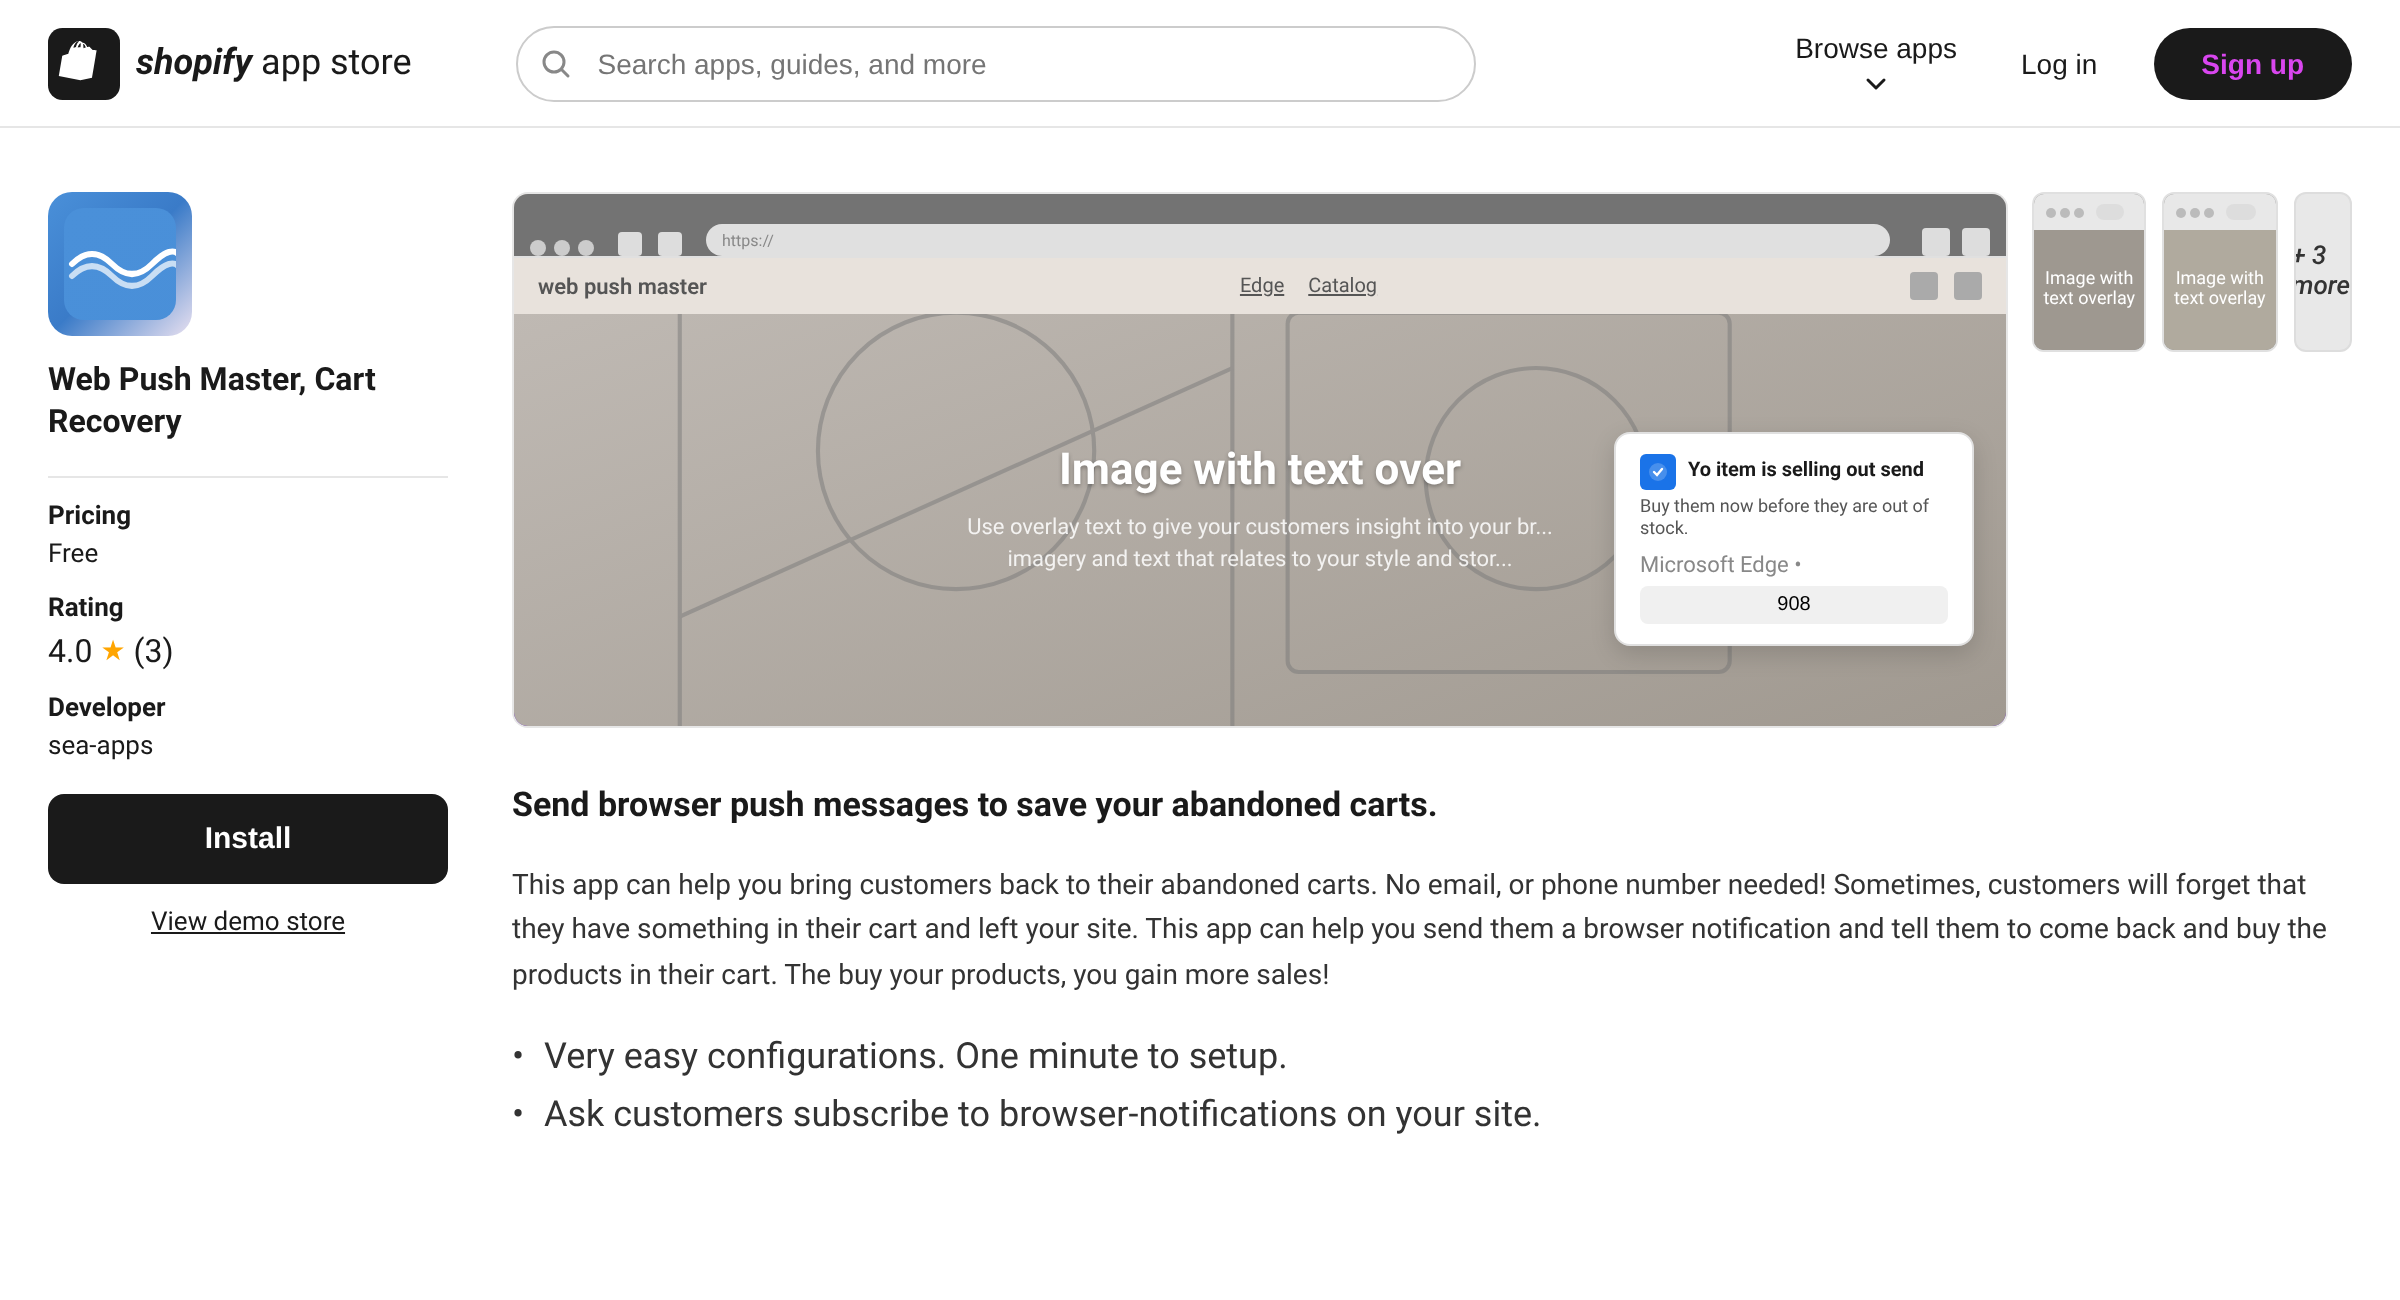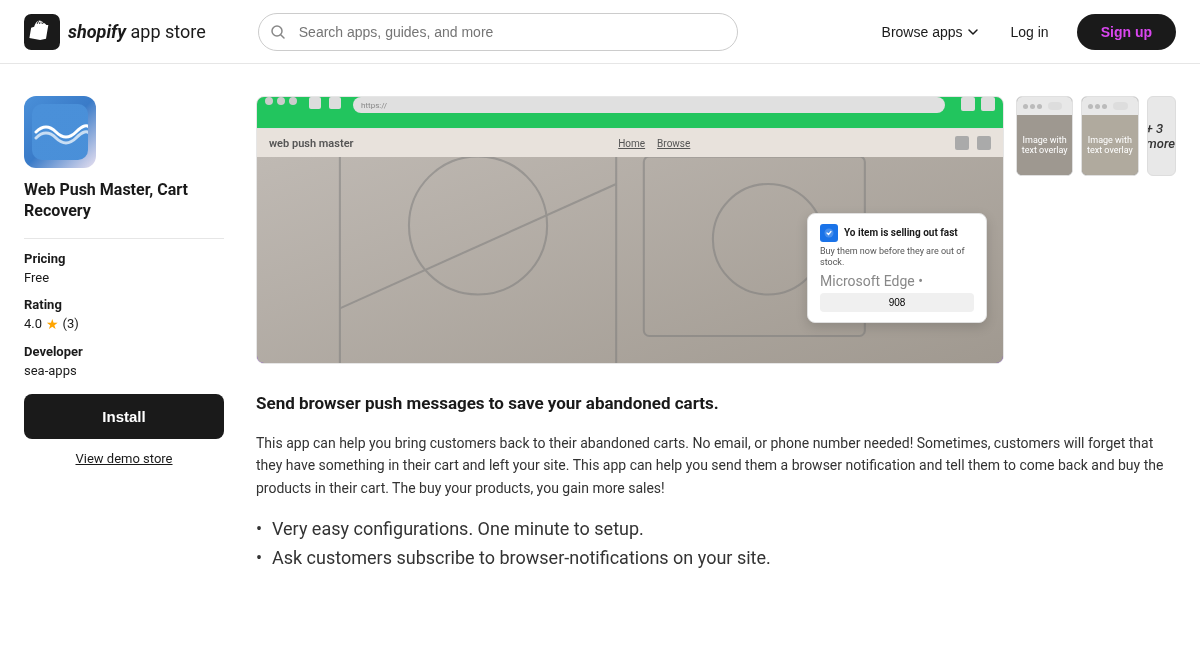--- a/index.html
+++ b/index.html
@@ -66,20 +66,21 @@
       display: flex;
       align-items: center;
       gap: 4px;
       font-size: 14px;
       font-weight: 500;
       color: #1a1a1a;
       cursor: pointer;
       background: none;
       border: none;
       padding: 8px 4px;
+      flex-direction: column;
     }
     .login-btn {
       font-size: 14px;
       font-weight: 500;
       color: #1a1a1a;
       cursor: pointer;
       background: none;
       border: none;
       padding: 8px 4px;
     }
@@ -146,21 +147,21 @@
       color: #1a1a1a;
       margin-bottom: 12px;
     }
     .rating-row {
       display: flex;
       align-items: center;
       gap: 4px;
       margin-bottom: 12px;
     }
     .star { color: #ffa500; font-size: 14px; }
-    .rating-text { font-size: 13px; color: #1a1a1a; }
+    .rating-text { font-size: 16px; color: #1a1a1a; }
     .developer-link {
       font-size: 13px;
       color: #1a1a1a;
       text-decoration: none;
       margin-bottom: 16px;
       display: block;
     }
     .install-btn {
       width: 100%;
       background: #1a1a1a;
@@ -198,25 +199,25 @@
       flex: 1;
       min-width: 0;
       border-radius: 8px;
       overflow: hidden;
       border: 1px solid #e6e6e6;
       background: #d4cdc8;
       height: 268px;
       position: relative;
     }
     .screenshot-browser-bar {
-      background: #22c55e;
+      background: #737373;
       border-bottom: 1px solid #e0e0e0;
       height: 32px;
       display: flex;
-      align-items: flex-start;
+      align-items: flex-end;
       padding: 0 8px;
       gap: 4px;
     }
     .browser-dot {
       width: 8px;
       height: 8px;
       border-radius: 50%;
       background: #ccc;
     }
     .browser-nav-btn {
@@ -482,53 +483,58 @@
             <div style="width:14px;height:14px;background:#ddd;border-radius:2px;"></div>
             <div style="width:14px;height:14px;background:#ddd;border-radius:2px;"></div>
           </div>
         </div>
 
         <div class="main-screenshot-body">
 
           <div class="nav-bar" style="position:absolute;top:0;left:0;right:0;">
             <span style="font-size:11px;font-weight:600;color:#555;">web push master</span>
             <div style="display:flex;gap:12px;margin-left:auto;">
-              <span class="nav-link">Home</span>
-              <span class="nav-link">Browse</span>
+              <span class="nav-link">Edge</span>
+              <span class="nav-link">Catalog</span>
             </div>
             <div class="nav-icons">
               <div class="nav-icon"></div>
               <div class="nav-icon"></div>
             </div>
           </div>
 
           <div style="position:absolute;top:28px;left:0;right:0;bottom:0;background:linear-gradient(160deg,#bfb9b3 0%,#a09990 100%);">
             
             <svg width="100%" height="100%" viewBox="0 0 540 210" preserveAspectRatio="xMidYMid slice" opacity="0.5">
               <rect x="60" y="20" width="200" height="180" rx="4" stroke="#7a7a7a" stroke-width="1.5" fill="none"></rect>
               <circle cx="160" cy="80" r="50" stroke="#7a7a7a" stroke-width="1.5" fill="none"></circle>
               <line x1="60" y1="140" x2="260" y2="50" stroke="#7a7a7a" stroke-width="1.5"></line>
               <rect x="280" y="30" width="160" height="130" rx="4" stroke="#7a7a7a" stroke-width="1.5" fill="none"></rect>
               <circle cx="370" cy="90" r="40" stroke="#7a7a7a" stroke-width="1.5" fill="none"></circle>
             </svg>
           </div>
 
+          <div class="screenshot-overlay-text">
+            <div class="screenshot-overlay-title">Image with text over</div>
+            <div class="screenshot-overlay-sub">Use overlay text to give your customers insight into your br...</div>
+            <div class="screenshot-overlay-sub">imagery and text that relates to your style and stor...</div>
+          </div>
 
           <div class="notification-popup">
             <div style="display:flex;align-items:center;gap:6px;margin-bottom:4px;">
               <div class="notif-icon" style="width:18px;height:18px;background:#1a73e8;border-radius:3px;display:flex;align-items:center;justify-content:center;">
                 <svg width="10" height="10" viewBox="0 0 10 10" fill="white">
                     <circle cx="5" cy="5" r="4.5" fill="white" opacity="0.2"></circle>
                     <path d="M3 5l1.5 1.5L7 3.5" stroke="white" stroke-width="1.2" fill="none" stroke-linecap="round"></path>
                   </svg>
               </div>
-              <span style="font-size:10px;font-weight:700;">Yo item is selling out fast</span>
+              <span style="font-size:10px;font-weight:700;">Yo item is selling out send</span>
             </div>
             <div style="font-size:9px;color:#555;line-height:1.3;margin-bottom:4px;">Buy them now before they are out of stock.</div>
-            <div style="font-size:14px;color:#888;">Microsoft Edge •</div>
+            <div style="font-size:11px;color:#888;">Microsoft Edge •</div>
             <button class="notif-button">908</button>
           </div>
         </div>
       </div>
 
       <div class="thumbnail-gallery">
 
         <div class="thumb" style="height:80px;">
           <div class="thumb-browser-bar">
             <div class="thumb-dot"></div>

